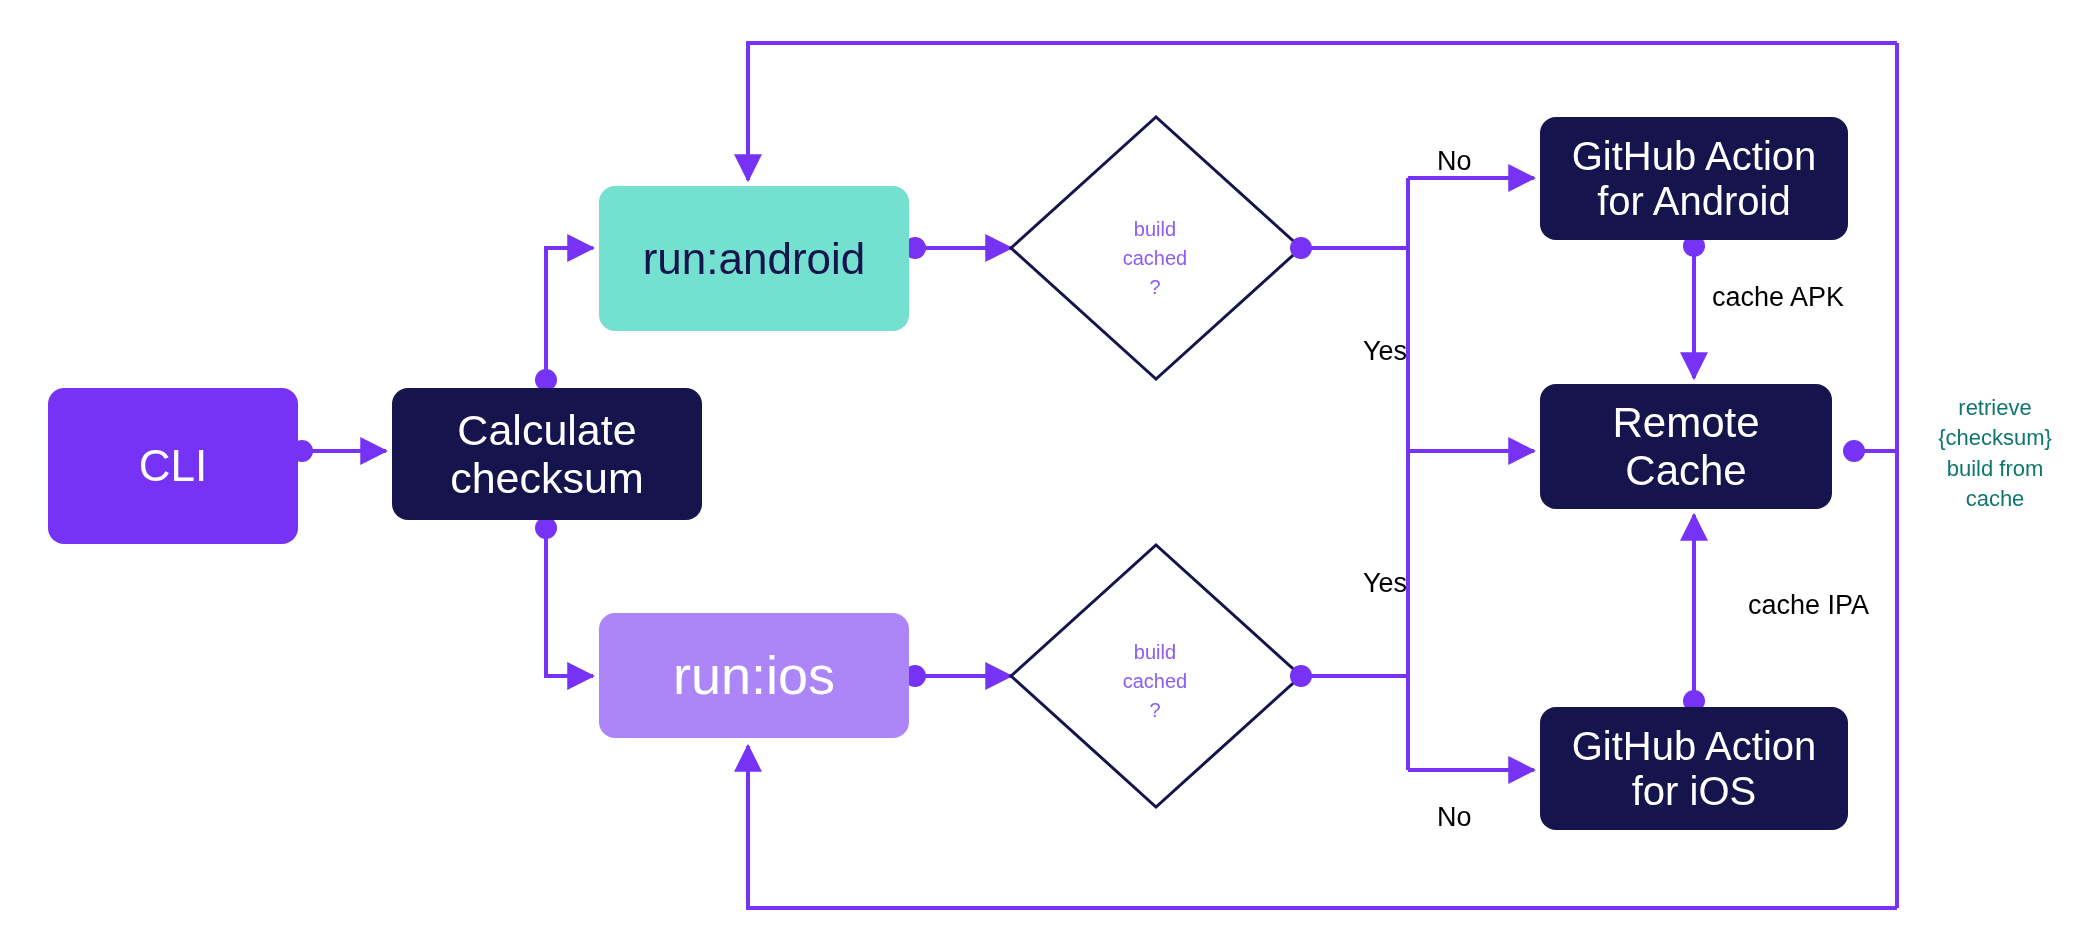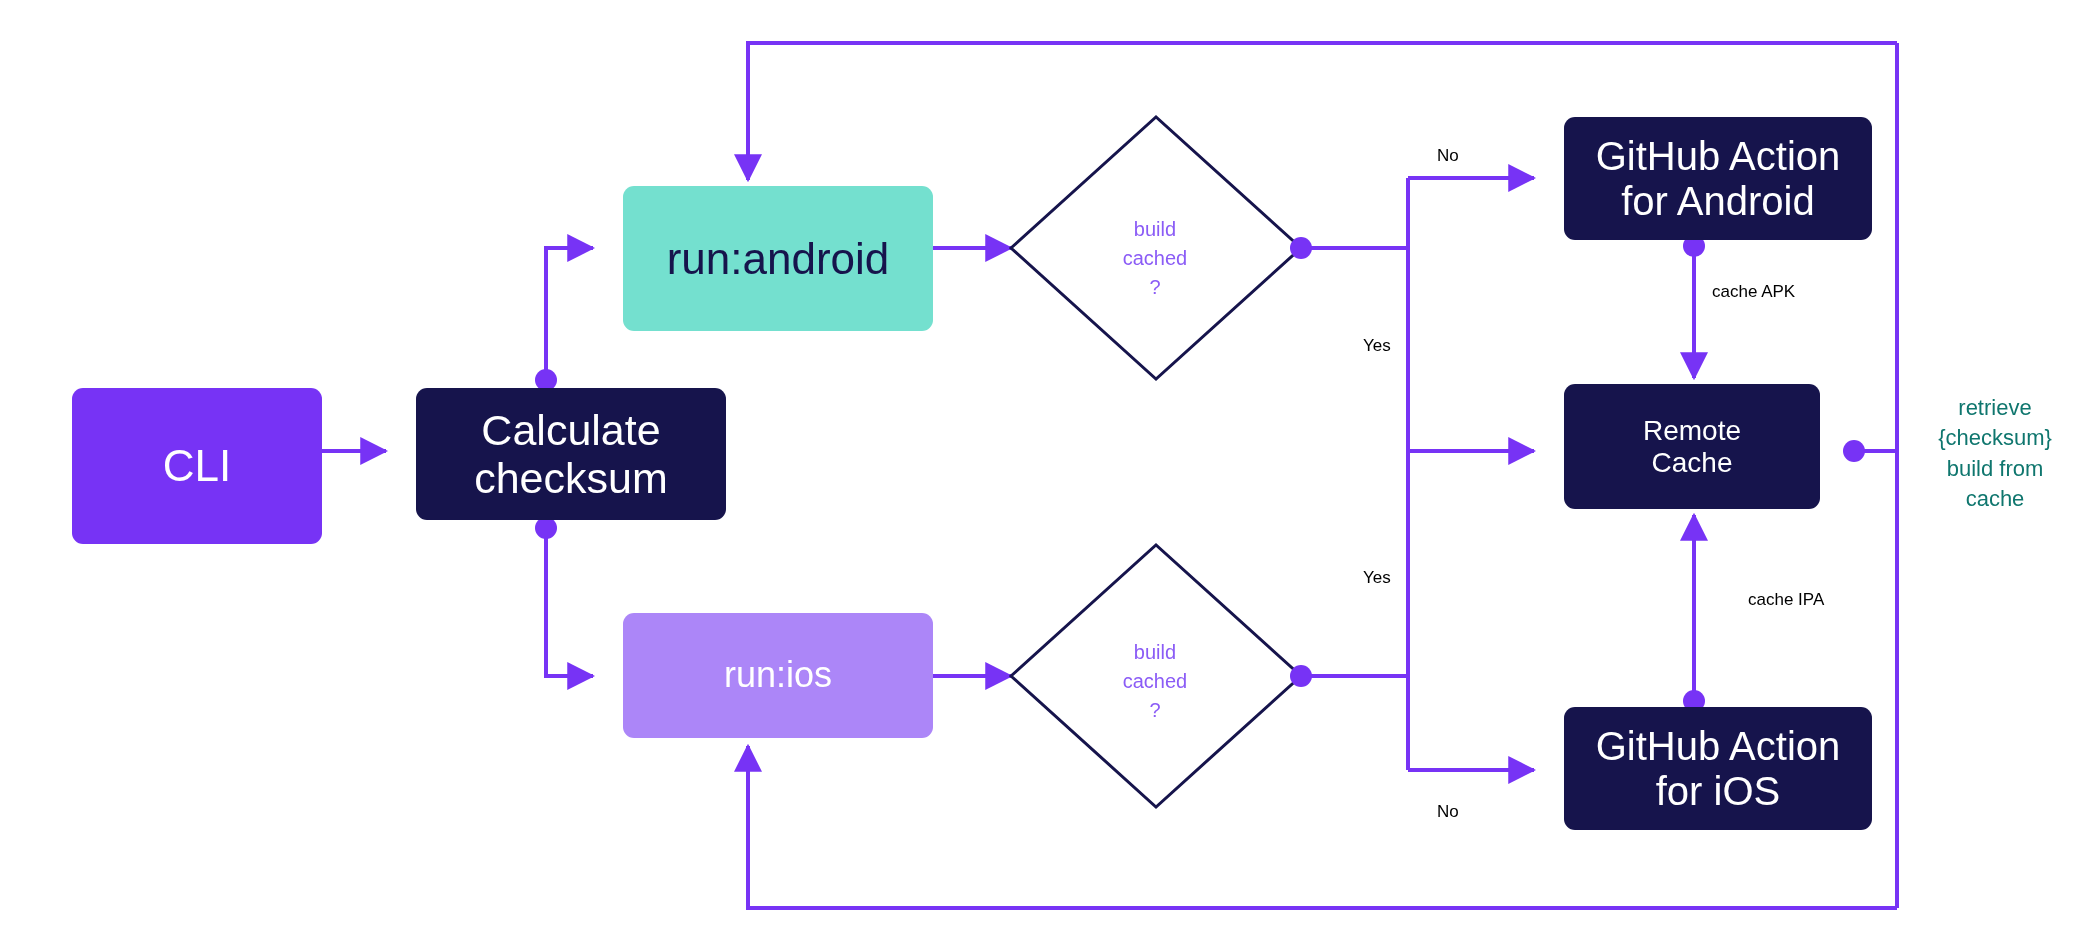--- a/index.html
+++ b/index.html
@@ -26,73 +26,72 @@
     height: 942px;
     pointer-events: none;
   }
   .node {
     position: absolute;
     box-sizing: border-box;
     display: flex;
     align-items: center;
     justify-content: center;
     text-align: center;
-    border-radius: 11px;
+    border-radius: 16px;
     line-height: 1.12;
     white-space: pre-line;
-    margin-left: 24px;
   }
   .node-cli {
     left: 48px; top: 388px; width: 250px; height: 156px;
     background: #7733f5; color: #ffffff;
     font-size: 44px;
   }
   .node-checksum {
     left: 392px; top: 388px; width: 310px; height: 132px;
     background: #16144c; color: #ffffff;
     font-size: 43px;
   }
   .node-android {
     left: 599px; top: 186px; width: 310px; height: 145px;
     background: #74e0cf; color: #16144c;
     font-size: 44px;
   }
   .node-ios {
     left: 599px; top: 613px; width: 310px; height: 125px;
     background: #ac86f8; color: #ffffff;
-    font-size: 36px;
+    font-size: 54px;
   }
   .node-gha-android {
     left: 1540px; top: 117px; width: 308px; height: 123px;
     background: #16144c; color: #ffffff;
     font-size: 40px;
   }
   .node-remote-cache {
-    left: 1540px; top: 384px; width: 256px; height: 125px;
-    background: #16144c; color: #ffffff;
-    font-size: 28px;
+    left: 1540px; top: 384px; width: 292px; height: 125px;
+    background: #16144c; color: #ffffff;
+    font-size: 42px;
   }
   .node-gha-ios {
     left: 1540px; top: 707px; width: 308px; height: 123px;
     background: #16144c; color: #ffffff;
     font-size: 40px;
   }
   .diamond-label {
     position: absolute;
     text-align: center;
     font-size: 20px;
     color: #8b5cf6;
     line-height: 1.45;
     white-space: pre-line;
   }
   .dl-top { left: 1065px; top: 215px; width: 180px; }
   .dl-bot { left: 1065px; top: 638px; width: 180px; }
   .edge-label {
     position: absolute;
-    font-size: 17px;
+    font-size: 27px;
     color: #000000;
     white-space: nowrap;
   }
   .el-no-top   { left: 1437px; top: 146px; }
   .el-yes-top  { left: 1363px; top: 336px; }
   .el-yes-bot  { left: 1363px; top: 568px; }
   .el-no-bot   { left: 1437px; top: 802px; }
   .el-apk      { left: 1712px; top: 282px; }
   .el-ipa      { left: 1712px; top: 590px; margin-left: 36px; }
   .side-note {

